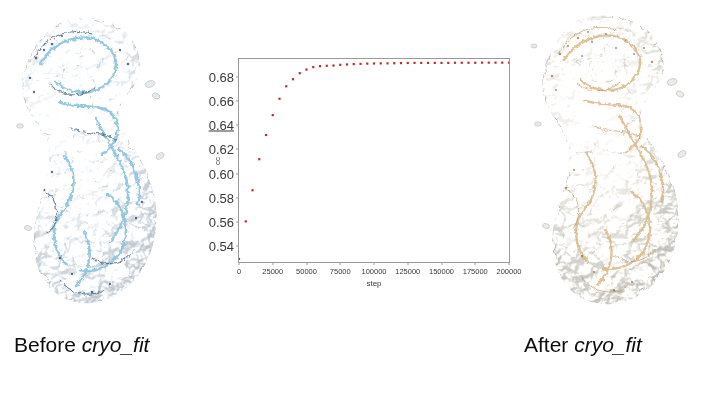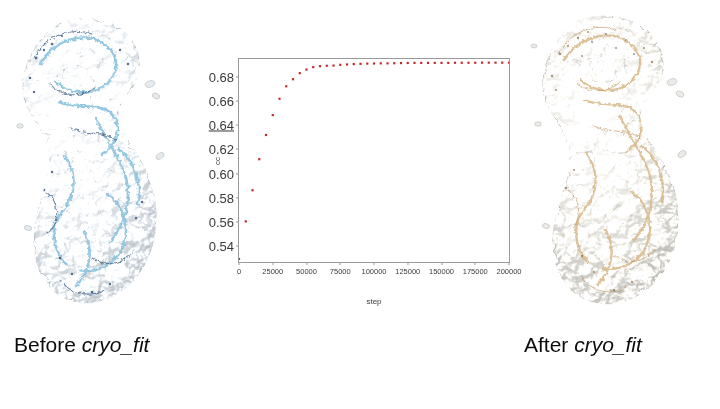--- a/index.html
+++ b/index.html
@@ -83,21 +83,21 @@
   .xtick-mark {
     position: absolute;
     top: 100%;
     width: 1px; height: 3px;
     background: #9a9a9a;
     transform: translateX(-50%);
   }
   .xaxis-label {
     position: absolute;
     left: 0; top: 100%;
-    margin-top: 35px;
+    margin-top: 17px;
     width: 100%;
     text-align: center;
     font-size: 8px;
     color: #3a3a3a;
   }
   .yaxis-label {
     position: absolute;
     left: -26px;
     top: 50%;
     font-size: 8px;

